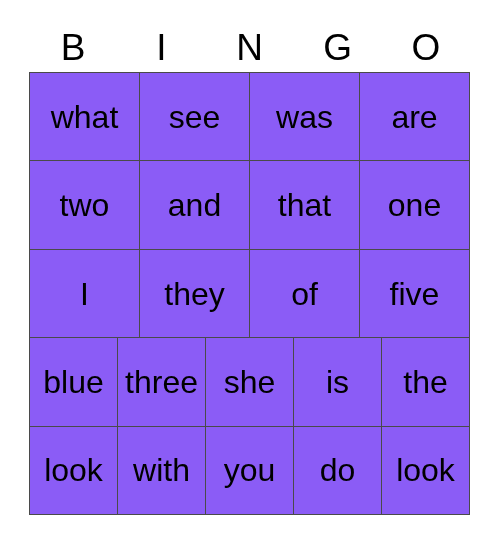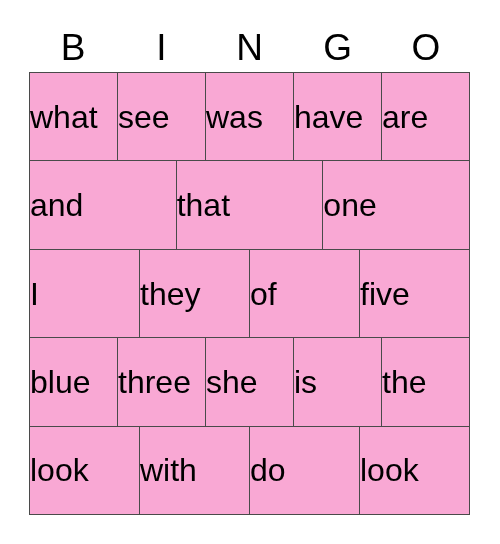--- a/index.html
+++ b/index.html
@@ -63,21 +63,22 @@
     min-height: 0;
   }
   .bingo-cell {
     flex: 1 1 0;
     min-width: 0;
     box-sizing: border-box;
     border-right: 1.5px solid #4a4a4a;
     border-bottom: 1.5px solid #4a4a4a;
     display: flex;
     align-items: center;
-    background: #f9a8d4;
+    justify-content: center;
+    background: #8b5cf6;
   }
   .cell-text {
     font-size: 32px;
     line-height: 1;
     text-align: center;
     white-space: nowrap;
     color: #000000;
     user-select: none;
   }
 </style>
@@ -100,28 +101,28 @@
       <div class="bingo-cell">
           <span class="cell-text">what</span>
         </div>
       <div class="bingo-cell">
           <span class="cell-text">see</span>
         </div>
       <div class="bingo-cell">
           <span class="cell-text">was</span>
         </div>
       <div class="bingo-cell">
-          <span class="cell-text">have</span>
-        </div>
-      <div class="bingo-cell">
           <span class="cell-text">are</span>
         </div>
     </div>
 
     <div class="bingo-row">
+      <div class="bingo-cell">
+          <span class="cell-text">two</span>
+        </div>
       <div class="bingo-cell">
           <span class="cell-text">and</span>
         </div>
       <div class="bingo-cell">
           <span class="cell-text">that</span>
         </div>
       <div class="bingo-cell">
           <span class="cell-text">one</span>
         </div>
     </div>
@@ -160,20 +161,23 @@
     </div>
 
     <div class="bingo-row">
       <div class="bingo-cell">
           <span class="cell-text">look</span>
         </div>
       <div class="bingo-cell">
           <span class="cell-text">with</span>
         </div>
       <div class="bingo-cell">
+          <span class="cell-text">you</span>
+        </div>
+      <div class="bingo-cell">
           <span class="cell-text">do</span>
         </div>
       <div class="bingo-cell">
           <span class="cell-text">look</span>
         </div>
     </div>
 
   </div>
 </div>
 

